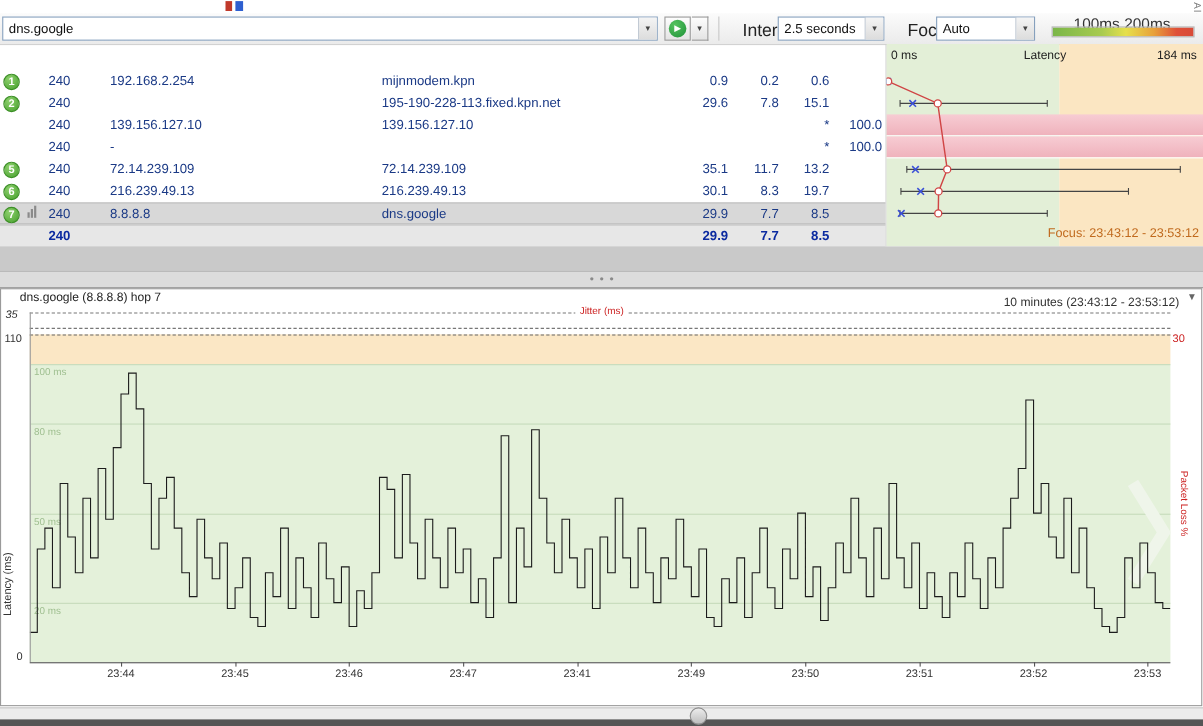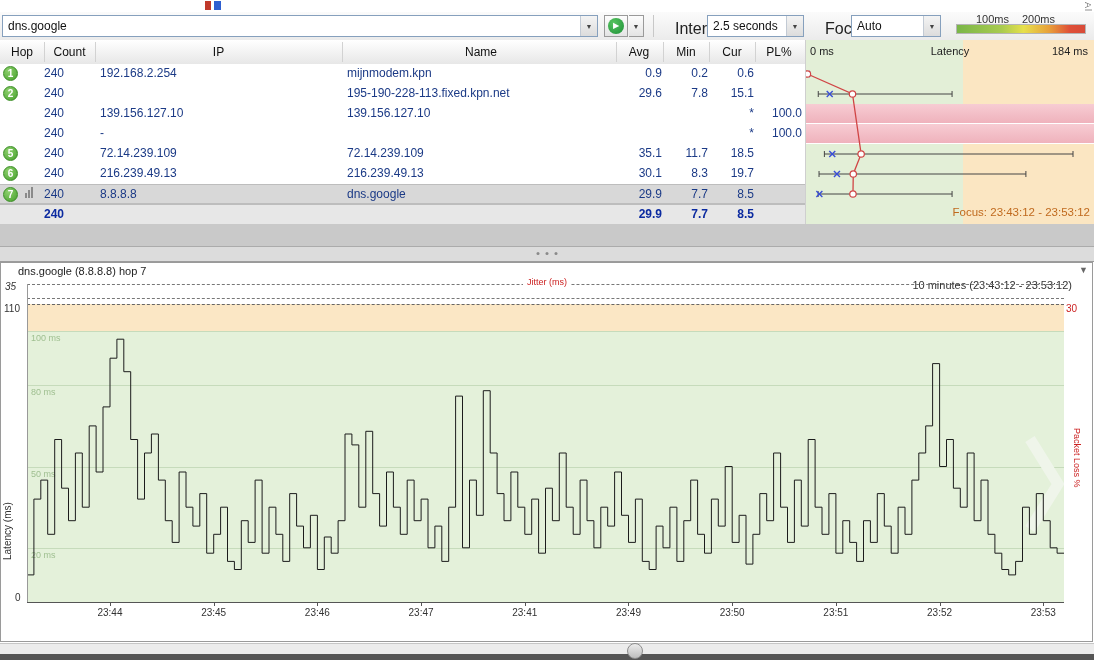--- a/index.html
+++ b/index.html
@@ -22,21 +22,21 @@
                 background:linear-gradient(#f4f4f4,#dcdcdc);border-left:1px solid #c2cad4;font-size:7px;color:#444;}
   .tb-label{position:absolute;top:8px;font-size:16px;color:#222;margin-left:11px;}
   .play-btn{position:absolute;left:604px;top:3px;width:24px;height:22px;background:linear-gradient(#fdfdfd,#e4e4e4);
             border:1px solid #9a9a9a;box-sizing:border-box;display:flex;align-items:center;justify-content:center;}
   .play-circle{width:16px;height:16px;border-radius:50%;background:radial-gradient(circle at 35% 30%,#55c35f,#1e9138);
                color:#fff;font-size:8px;line-height:16px;text-align:center;}
   .play-drop{position:absolute;left:629px;top:3px;width:15px;height:22px;background:linear-gradient(#fdfdfd,#e4e4e4);
              border:1px solid #9a9a9a;border-left:none;box-sizing:border-box;font-size:7px;color:#444;
              display:flex;align-items:center;justify-content:center;}
   .tb-sep{position:absolute;left:653px;top:3px;width:1px;height:22px;background:#c8c8c8;}
-  .legend-label{position:absolute;top:1px;font-size:11px;color:#333;}
+  .legend-label{position:absolute;top:1px;font-size:14px;color:#333;}
   .legend-bar{position:absolute;left:956px;top:12px;width:128px;height:8px;border:1px solid #b5b5b5;
               background:linear-gradient(to right,#7ab648 0%,#a9cb50 35%,#e6e04c 52%,#e8a03a 72%,#df5038 88%,#d84a38 100%);}
 
   
   .thead{position:absolute;left:0;top:40px;width:1094px;height:24px;background:linear-gradient(#ffffff,#e7e7e7);
          border-bottom:1px solid #ababab;font-size:12px;color:#111;}
   .th{position:absolute;top:5px;text-align:center;}
   .hsep{position:absolute;top:2px;width:1px;height:20px;background:#d2d2d2;}
 
   
@@ -77,21 +77,21 @@
   .lat-svg{position:absolute;left:0;top:0;width:289px;height:184px;}
 
   .filler{position:absolute;left:0;top:224px;width:1094px;height:22px;background:#c9c9c9;}
   .splitter{position:absolute;left:0;top:246px;width:1094px;height:16px;background:#dcdcdc;border-top:1px solid #ababab;border-bottom:1px solid #9c9c9c;box-sizing:border-box;}
   .splitter .dots{position:absolute;left:50%;top:5px;transform:translateX(-50%);display:flex;gap:6px;}
   .splitter .dots i{width:3px;height:3px;border-radius:50%;background:#8a8a8a;}
 
   
   .graph-header{position:absolute;left:0;top:263px;width:1094px;height:17px;font-size:11px;color:#222;background:#fff;}
   .gh-left{position:absolute;left:18px;top:2px;}
-  .gh-right{position:absolute;right:22px;top:16px;color:#333;}
+  .gh-right{position:absolute;right:22px;top:6px;color:#333;}
   .gh-chev{position:absolute;right:6px;top:2px;font-size:9px;color:#666;}
 
   
   .dash{position:absolute;left:27px;width:1037px;border-top:1px dashed #777;}
   .jitter-label{position:absolute;left:50%;transform:translateX(-50%);top:277px;font-size:9px;color:#cc2222;background:#fff;padding:0 4px;}
   .axis-num{position:absolute;font-size:10px;color:#333;}
   .plot-orange{position:absolute;left:27px;top:304px;width:1037px;height:27px;background:#fbe7c5;}
   .plot-green{position:absolute;left:27px;top:331px;width:1037px;height:271px;background:#e4f1da;}
   .plot-topdash{position:absolute;left:27px;top:304px;width:1037px;border-top:1px dashed #666;}
   .axis-left{position:absolute;left:27px;top:284px;height:318px;border-left:1px solid #999;}
@@ -141,37 +141,20 @@
     <span class="tb-label" style="left:814px;">Focus</span>
     <div class="combo" style="left:851px;width:90px;">
       <span class="val">Auto</span>
       <span class="arrow">▼</span>
     </div>
     <span class="legend-label" style="left:976px;">100ms</span>
     <span class="legend-label" style="left:1022px;">200ms</span>
     <div class="legend-bar"></div>
   </div>
 
-  <div class="thead">
-    <div class="th" style="left:0;width:44px;">Hop</div>
-    <div class="th" style="left:44px;width:51px;">Count</div>
-    <div class="th" style="left:95px;width:247px;">IP</div>
-    <div class="th" style="left:342px;width:278px;">Name</div>
-    <div class="th" style="left:616px;width:46px;">Avg</div>
-    <div class="th" style="left:664px;width:44px;">Min</div>
-    <div class="th" style="left:710px;width:44px;">Cur</div>
-    <div class="th" style="left:756px;width:46px;">PL%</div>
-    <div class="hsep" style="left:44px;"></div>
-      <div class="hsep" style="left:95px;"></div>
-    <div class="hsep" style="left:342px;"></div>
-      <div class="hsep" style="left:616px;"></div>
-    <div class="hsep" style="left:663px;"></div>
-      <div class="hsep" style="left:709px;"></div>
-    <div class="hsep" style="left:755px;"></div>
-  </div>
 
   <div class="table-rows">
       <div class="trow">
         <div class="c-hop"><span class="badge">1</span></div>
         <div class="c-count">240</div>
         <div class="c-ip">192.168.2.254</div>
         <div class="c-name">mijnmodem.kpn</div>
         <div class="c-avg">0.9</div>
         <div class="c-min">0.2</div>
         <div class="c-cur">0.6</div>
@@ -206,21 +189,21 @@
         <div class="c-cur">*</div>
         <div class="c-pl">100.0</div>
       </div>
       <div class="trow">
         <div class="c-hop"><span class="badge">5</span></div>
         <div class="c-count">240</div>
         <div class="c-ip">72.14.239.109</div>
         <div class="c-name">72.14.239.109</div>
         <div class="c-avg">35.1</div>
         <div class="c-min">11.7</div>
-        <div class="c-cur">18.5</div>
+        <div class="c-cur">13.2</div>
         <div class="c-pl"></div>
       </div>
       <div class="trow">
         <div class="c-hop"><span class="badge">6</span></div>
         <div class="c-count">240</div>
         <div class="c-ip">216.239.49.13</div>
         <div class="c-name">216.239.49.13</div>
         <div class="c-avg">30.1</div>
         <div class="c-min">8.3</div>
         <div class="c-cur">19.7</div>

